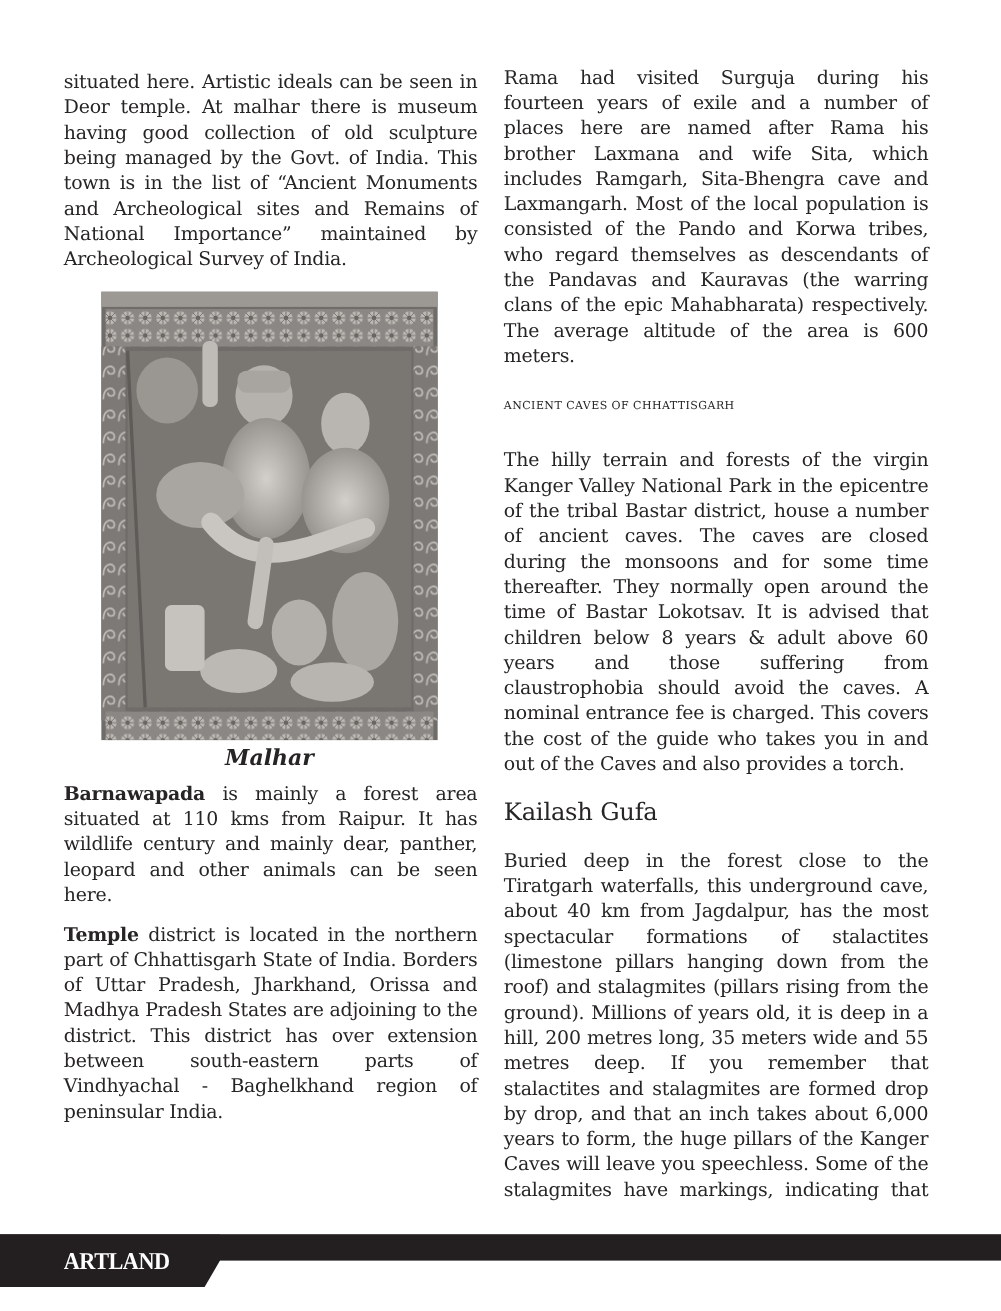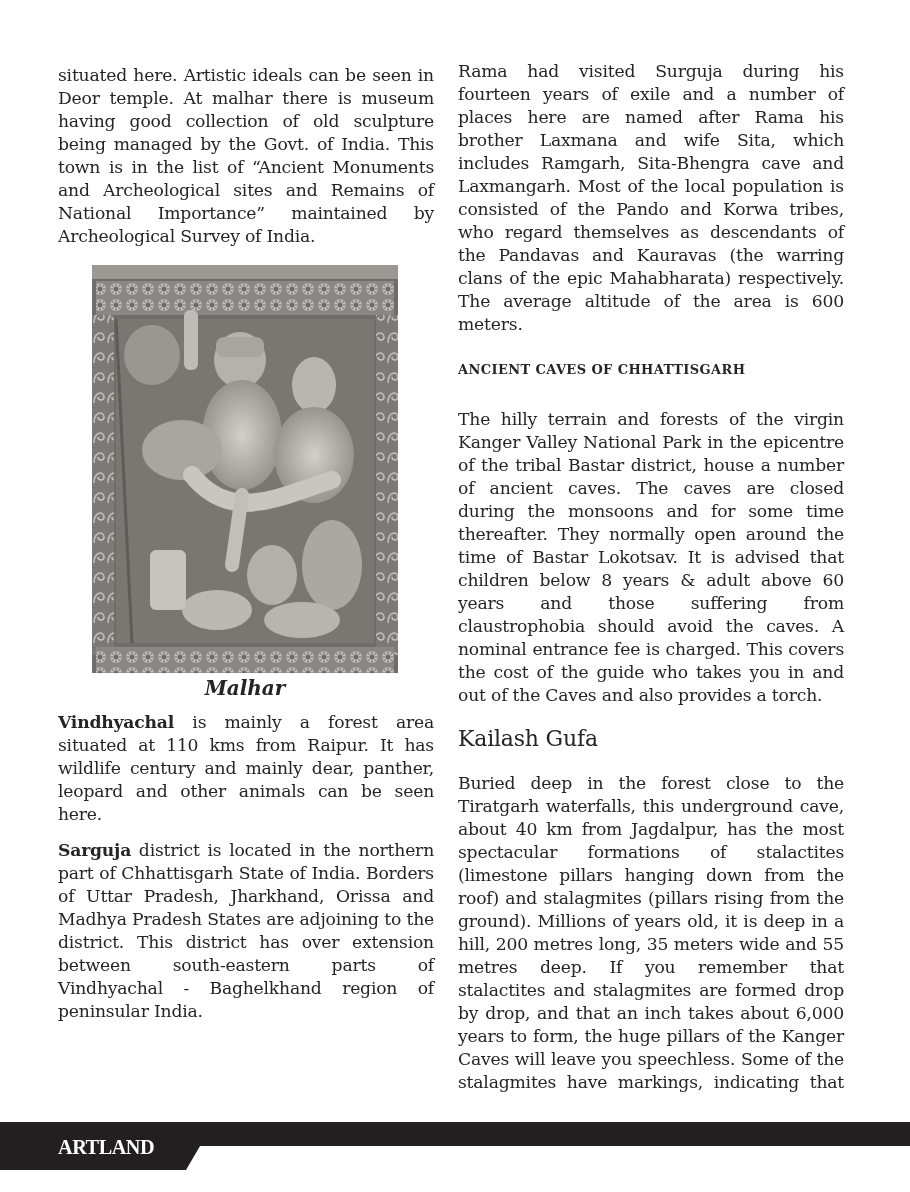--- a/index.html
+++ b/index.html
@@ -4,21 +4,21 @@
 <style>
   html, body { margin:0; padding:0; }
   body {
     width:910px; height:1192px; background:#ffffff; position:relative; overflow:hidden;
     font-family:"DejaVu Serif","Liberation Serif",serif; color:#262424;
   }
   .col { position:absolute; font-size:17.2px; line-height:23px; text-align:justify; letter-spacing:-0.2px; }
   .col p { margin:0; }
   .col-left { left:58px; top:64px; width:376px; }
   .col-right { left:458px; top:60px; width:386px; }
-  .heading-caps { font-weight:bold; font-size:13px; letter-spacing:0.4px; margin:0; }
+  .heading-caps { font-weight:normal; font-size:10px; letter-spacing:0.4px; margin:0; }
   .heading { font-weight:normal; font-size:22px; margin:0; }
   b { font-weight:bold; }
   .figure { position:absolute; left:92px; top:265px; width:306px; height:408px; }
   .figure svg { display:block; }
   .caption { position:absolute; left:92px; top:676px; width:306px; text-align:center; font-style:italic; font-weight:bold; font-size:20px; }
   .footer-band { position:absolute; left:0; top:1122px; width:910px; height:24px; background:#231f20; }
   .footer-tab { position:absolute; left:0; top:1122px; width:200px; height:48px; background:#231f20;
     clip-path: polygon(0 0, 100% 0, 100% 50%, 93% 100%, 0 100%); }
   .brand { position:absolute; left:58px; top:1134px; color:#ffffff; font-weight:bold; font-size:22px; letter-spacing:-0.5px;
     font-family:"Liberation Serif","DejaVu Serif",serif; transform:scaleX(0.92); transform-origin:left; }
@@ -72,22 +72,22 @@
     <ellipse cx="125" cy="345" rx="35" ry="20" fill="#bcb9b5"></ellipse>
     <ellipse cx="210" cy="355" rx="38" ry="18" fill="#b8b5b1"></ellipse>
     <rect x="58" y="285" width="36" height="60" rx="6" fill="#c6c3bf"></rect>
     <rect x="92" y="45" width="14" height="60" rx="6" fill="#bfbcb8"></rect>
     <path d="M24 54 L40 378" stroke="#5e5b58" stroke-width="3"></path>
   </svg>
 </div>
 <div class="caption">Malhar</div>
 
 <div class="col col-left" style="top:711px;">
-  <p style="margin-bottom:13px;"><b>Vindhyachal</b><span> is mainly a forest area situated at 110 kms from Raipur. It has wildlife century and mainly dear, panther, leopard and other animals can be seen here.</span></p>
-  <p style="margin-bottom:23px;"><b>Sarguja</b><span> district is located in the northern part of Chhattisgarh State of India. Borders of Uttar Pradesh, Jharkhand, Orissa and Madhya Pradesh States are adjoining to the district. This district has over extension between south-eastern parts of Vindhyachal - Baghelkhand region of peninsular India.</span></p>
+  <p style="margin-bottom:13px;"><b>Barnawapada</b><span> is mainly a forest area situated at 110 kms from Raipur. It has wildlife century and mainly dear, panther, leopard and other animals can be seen here.</span></p>
+  <p style="margin-bottom:23px;"><b>Temple</b><span> district is located in the northern part of Chhattisgarh State of India. Borders of Uttar Pradesh, Jharkhand, Orissa and Madhya Pradesh States are adjoining to the district. This district has over extension between south-eastern parts of Vindhyachal - Baghelkhand region of peninsular India.</span></p>
 </div>
 
 <div class="col col-right">
   <p style="margin-bottom:22px;">Rama had visited Surguja during his fourteen years of exile and a number of places here are named after Rama his brother Laxmana and wife Sita, which includes Ramgarh, Sita-Bhengra cave and Laxmangarh. Most of the local population is consisted of the Pando and Korwa tribes, who regard themselves as descendants of the Pandavas and Kauravas (the warring clans of the epic Mahabharata) respectively. The average altitude of the area is 600 meters.</p>
   <h3 class="heading-caps" style="margin-bottom:27px;">ANCIENT CAVES OF CHHATTISGARH</h3>
   <p style="margin-bottom:20px;">The hilly terrain and forests of the virgin Kanger Valley National Park in the epicentre of the tribal Bastar district, house a number of ancient caves. The caves are closed during the monsoons and for some time thereafter. They normally open around the time of Bastar Lokotsav. It is advised that children below 8 years &amp; adult above 60 years and those suffering from claustrophobia should avoid the caves. A nominal entrance fee is charged. This covers the cost of the guide who takes you in and out of the Caves and also provides a torch.</p>
   <h3 class="heading" style="margin-bottom:22px;">Kailash Gufa</h3>
   <p style="text-align-last:justify;">Buried deep in the forest close to the Tiratgarh waterfalls, this underground cave, about 40 km from Jagdalpur, has the most spectacular formations of stalactites (limestone pillars hanging down from the roof) and stalagmites (pillars rising from the ground). Millions of years old, it is deep in a hill, 200 metres long, 35 meters wide and 55 metres deep. If you remember that stalactites and stalagmites are formed drop by drop, and that an inch takes about 6,000 years to form, the huge pillars of the Kanger Caves will leave you speechless. Some of the stalagmites have markings, indicating that</p>
 </div>
 

